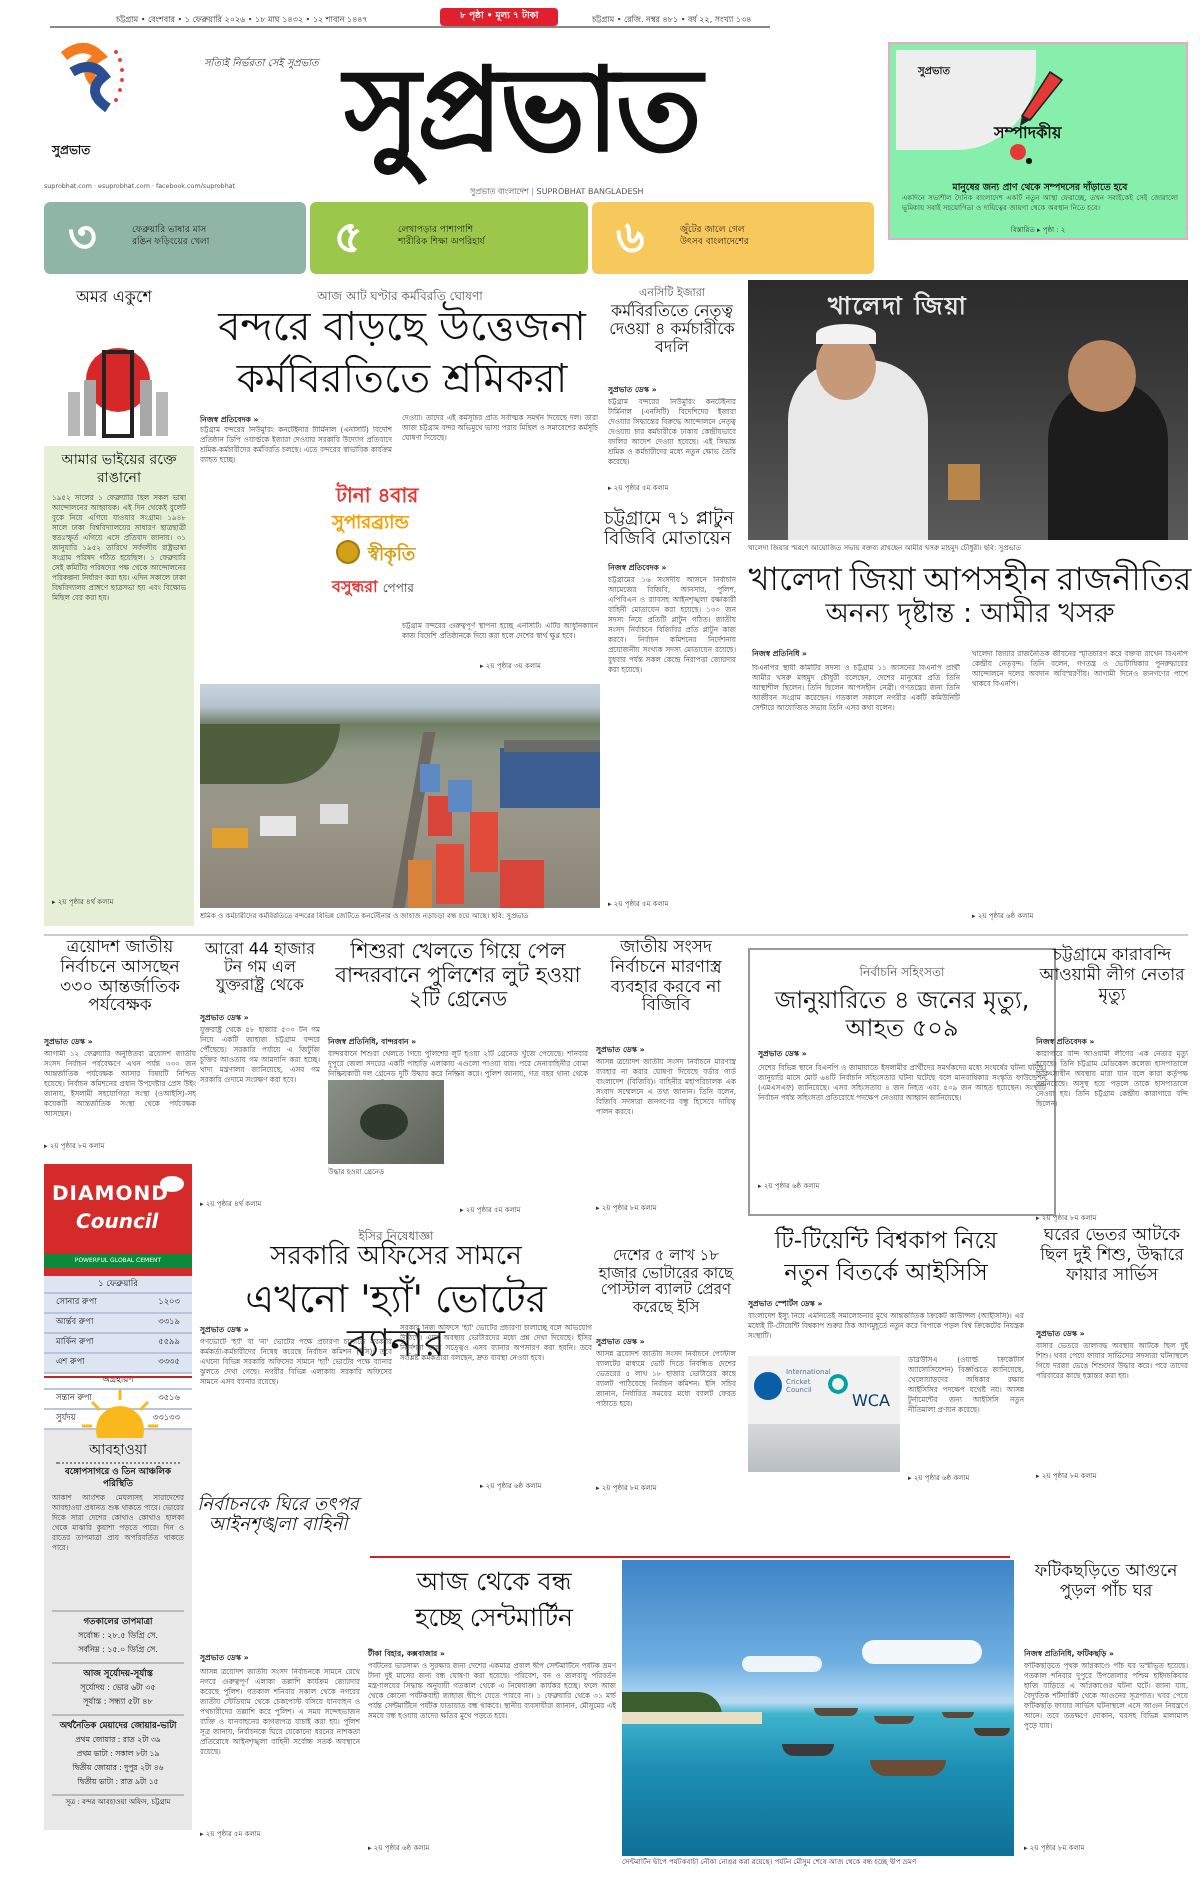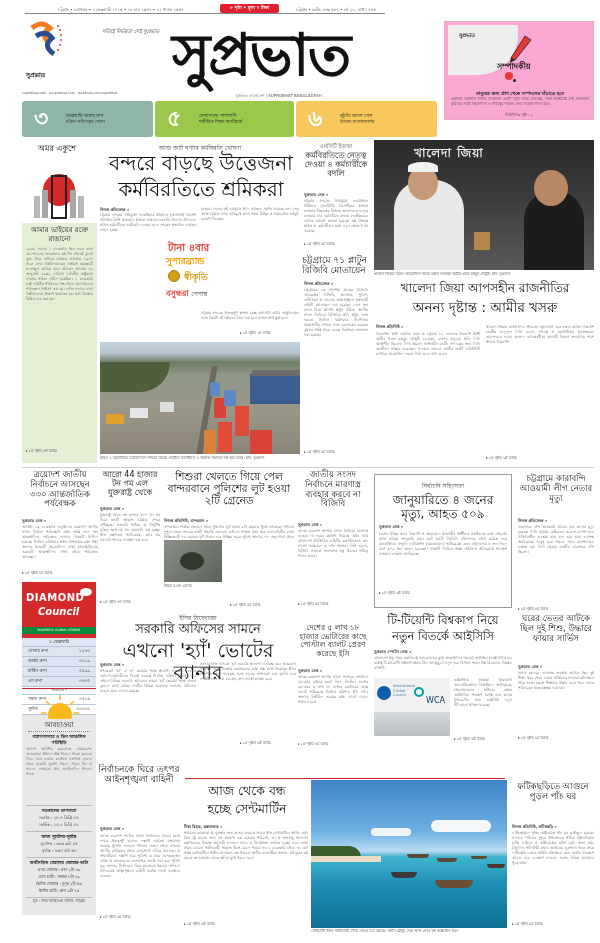--- a/index.html
+++ b/index.html
@@ -51,21 +51,21 @@
 
 <div class="abs tagline" style="left:102px;top:28px;font-style:italic;">সত্যিই নির্ভরতা সেই সুপ্রভাত</div>
 
 <div class="abs masthead" style="left:172px;top:26px;">সুপ্রভাত</div>
 <div class="abs sub-tag" style="left:235px;top:93px;">
   <span>সুপ্রভাত বাংলাদেশ</span>
   <span style="color:#5ba4d4;"> | </span>
   <span>SUPROBHAT BANGLADESH</span>
 </div>
 
-<div class="abs" style="left:444px;top:21px;width:150px;height:99px;border:1px solid #e9a9c3;background:#f9a8d4;">
+<div class="abs" style="left:444px;top:21px;width:150px;height:99px;border:1px solid #e9a9c3;background:#86efac;">
   <div style="position:absolute;left:3px;top:3px;width:70px;height:50px;background:#eeeeee;border-radius:0 0 40px 0;"></div>
   <div style="position:absolute;left:14px;top:10px;font-size:5px;font-weight:bold;">সুপ্রভাত</div>
   <svg style="position:absolute;left:60px;top:12px;" width="30" height="30" viewBox="0 0 30 30">
     <polygon points="20,2 26,6 10,26 6,24" fill="#e53935" stroke="#222" stroke-width="0.8"></polygon>
     <polygon points="6,24 10,26 5,29" fill="#222"></polygon>
   </svg>
   <div style="position:absolute;left:52px;top:38px;font-size:8px;font-weight:bold;">সম্পাদকীয়</div>
   <div style="position:absolute;left:60px;top:50px;width:8px;height:8px;border-radius:50%;background:#e53935;"></div>
   <div style="position:absolute;left:68px;top:57px;width:3px;height:3px;border-radius:50%;background:#111;"></div>
   <div style="position:absolute;left:6px;top:68px;width:138px;font-size:4.6px;font-weight:bold;text-align:center;">মানুষের জন্য প্রাণ থেকে সম্পদসের দাঁড়াতে হবে</div>
@@ -166,21 +166,21 @@
 <div class="abs img" style="left:374px;top:140px;width:220px;height:130px;background:linear-gradient(180deg,#2b2b2b 0%,#3a3a3a 40%,#5a5a5a 100%);">
   <div style="position:absolute;left:40px;top:4px;font-size:12px;color:#e9e9e9;font-weight:bold;letter-spacing:1px;">খালেদা জিয়া</div>
   <div style="position:absolute;left:20px;top:40px;width:70px;height:90px;background:#e8e8e8;border-radius:30px 30px 0 0;"></div>
   <div style="position:absolute;left:34px;top:26px;width:30px;height:34px;background:#c69a78;border-radius:50%;"></div>
   <div style="position:absolute;left:34px;top:22px;width:30px;height:10px;background:#f2f2f2;border-radius:50% 50% 0 0;"></div>
   <div style="position:absolute;left:150px;top:50px;width:60px;height:80px;background:#1c1c1c;border-radius:30px 30px 0 0;"></div>
   <div style="position:absolute;left:160px;top:30px;width:34px;height:36px;background:#b88764;border-radius:50%;"></div>
   <div style="position:absolute;left:100px;top:92px;width:16px;height:18px;background:#b8864a;"></div>
 </div>
 <div class="abs cap" style="left:374px;top:272px;width:220px;height:8px;overflow:hidden;">খালেদা জিয়ার স্মরণে আয়োজিত সভায় বক্তব্য রাখছেন আমীর খসরু মাহমুদ চৌধুরী। ছবি: সুপ্রভাত</div>
-<div class="abs hl" style="left:374px;top:282px;width:222px;font-size:12px;">খালেদা জিয়া আপসহীন রাজনীতির</div>
+<div class="abs hl" style="left:374px;top:282px;width:222px;font-size:16px;font-family:Liberation Serif, serif;">খালেদা জিয়া আপসহীন রাজনীতির</div>
 <div class="abs hl" style="left:374px;top:300px;width:222px;font-size:13.5px;">অনন্য দৃষ্টান্ত : আমীর খসরু</div>
 <div class="abs byline" style="left:376px;top:324px;">নিজস্ব প্রতিনিধি »</div>
 <div class="abs bodytext" style="left:376px;top:332px;width:104px;height:122px;">বিএনপির স্থায়ী কমিটির সদস্য ও চট্টগ্রাম ১১ আসনের বিএনপি প্রার্থী আমীর খসরু মাহমুদ চৌধুরী বলেছেন, দেশের মানুষের প্রতি তিনি আস্থাশীল ছিলেন। তিনি ছিলেন আপসহীন নেত্রী। গণতন্ত্রের জন্য তিনি আজীবন সংগ্রাম করেছেন। গতকাল সকালে নগরীর একটি কমিউনিটি সেন্টারে আয়োজিত সভায় তিনি এসব কথা বলেন।</div>
 <div class="abs bodytext" style="left:486px;top:325px;width:108px;height:128px;">খালেদা জিয়ার রাজনৈতিক জীবনের স্মৃতিচারণ করে বক্তব্য রাখেন বিএনপি কেন্দ্রীয় নেতৃবৃন্দ। তিনি বলেন, গণতন্ত্র ও ভোটাধিকার পুনরুদ্ধারের আন্দোলনে দলের অবদান অবিস্মরণীয়। আগামী দিনেও জনগণের পাশে থাকবে বিএনপি।</div>
 <div class="abs jump" style="left:486px;top:456px;">▸ ২য় পৃষ্ঠার ৬ষ্ঠ কলাম</div>
 
 <div class="abs rule" style="left:22px;top:467px;width:572px;background:#ccc;"></div>
 
 <div class="abs hl" style="left:22px;top:470px;width:76px;font-size:8.5px;">ত্রয়োদশ জাতীয় নির্বাচনে আসছেন ৩৩০ আন্তর্জাতিক পর্যবেক্ষক</div>
 <div class="abs byline" style="left:22px;top:518px;">সুপ্রভাত ডেস্ক »</div>
@@ -269,21 +269,21 @@
   <div style="position:absolute;left:16px;top:12px;width:24px;height:18px;border-radius:50%;background:#2f3a2d;"></div>
 </div>
 <div class="abs cap" style="left:164px;top:584px;width:130px;">উদ্ধার হওয়া গ্রেনেড</div>
 <div class="abs jump" style="left:230px;top:603px;">▸ ২য় পৃষ্ঠার ৫ম কলাম</div>
 
 <div class="abs hl" style="left:298px;top:470px;width:70px;font-size:8.5px;">জাতীয় সংসদ নির্বাচনে মারণাস্ত্র ব্যবহার করবে না বিজিবি</div>
 <div class="abs byline" style="left:298px;top:522px;">সুপ্রভাত ডেস্ক »</div>
 <div class="abs bodytext" style="left:298px;top:529px;width:70px;height:72px;">আসন্ন ত্রয়োদশ জাতীয় সংসদ নির্বাচনে মারণাস্ত্র ব্যবহার না করার ঘোষণা দিয়েছে বর্ডার গার্ড বাংলাদেশ (বিজিবি)। বাহিনীর মহাপরিচালক এক সংবাদ সম্মেলনে এ তথ্য জানান। তিনি বলেন, বিজিবি সদস্যরা জনগণের বন্ধু হিসেবে দায়িত্ব পালন করবে।</div>
 <div class="abs jump" style="left:298px;top:602px;">▸ ২য় পৃষ্ঠার ৮ম কলাম</div>
 
-<div class="abs box" style="left:374px;top:474px;width:138px;height:134px;">
+<div class="abs box" style="left:374px;top:474px;width:154px;height:134px;">
   <div class="kicker" style="font-size:6px;padding-top:6px;">নির্বাচনি সহিংসতা</div>
   <div class="hl" style="font-size:12px;padding:2px 6px;">জানুয়ারিতে ৪ জনের মৃত্যু, আহত ৫০৯</div>
   <div class="byline" style="padding-left:4px;">সুপ্রভাত ডেস্ক »</div>
   <div class="bodytext" style="padding:1px 4px;height:60px;">দেশের বিভিন্ন স্থানে বিএনপি ও জামায়াতে ইসলামীর প্রার্থীদের সমর্থকদের মধ্যে সংঘর্ষের ঘটনা ঘটছে। জানুয়ারি মাসে মোট ৬৪টি নির্বাচনি সহিংসতার ঘটনা ঘটেছে বলে মানবাধিকার সংস্কৃতি ফাউন্ডেশন (এমএসএফ) জানিয়েছে। এসব সহিংসতায় ৪ জন নিহত এবং ৫০৯ জন আহত হয়েছেন। সংস্থাটি নির্বাচন পর্যন্ত সহিংসতা প্রতিরোধে পদক্ষেপ নেওয়ার আহ্বান জানিয়েছে।</div>
   <div class="jump" style="padding-left:4px;">▸ ২য় পৃষ্ঠার ৬ষ্ঠ কলাম</div>
 </div>
 
 <div class="abs hl" style="left:516px;top:474px;width:80px;font-size:8.5px;">চট্টগ্রামে কারাবন্দি আওয়ামী লীগ নেতার মৃত্যু</div>
 <div class="abs byline" style="left:518px;top:518px;">নিজস্ব প্রতিবেদক »</div>
 <div class="abs bodytext" style="left:518px;top:525px;width:76px;height:80px;">কারাগারে বন্দি আওয়ামী লীগের এক নেতার মৃত্যু হয়েছে। তিনি চট্টগ্রাম মেডিকেল কলেজ হাসপাতালে চিকিৎসাধীন অবস্থায় মারা যান বলে কারা কর্তৃপক্ষ জানিয়েছে। অসুস্থ হয়ে পড়লে তাকে হাসপাতালে নেওয়া হয়। তিনি চট্টগ্রাম কেন্দ্রীয় কারাগারে বন্দি ছিলেন।</div>
@@ -318,21 +318,21 @@
   <div style="position:absolute;left:0;bottom:0;width:100%;height:24px;background:linear-gradient(180deg,#d6d9db,#b9bec2);"></div>
 </div>
 <div class="abs bodytext" style="left:454px;top:678px;width:58px;height:56px;">ডব্লিউসিএ (ওয়ার্ল্ড ক্রিকেটার্স অ্যাসোসিয়েশন) বিজ্ঞপ্তিতে জানিয়েছে, খেলোয়াড়দের অধিকার রক্ষায় আইসিসির পদক্ষেপ যথেষ্ট নয়। আসন্ন টুর্নামেন্টের জন্য আইসিসি নতুন নীতিমালা প্রণয়ন করেছে।</div>
 <div class="abs jump" style="left:454px;top:737px;">▸ ২য় পৃষ্ঠার ৬ষ্ঠ কলাম</div>
 
 <div class="abs hl" style="left:516px;top:614px;width:80px;font-size:8.5px;">ঘরের ভেতর আটকে ছিল দুই শিশু, উদ্ধারে ফায়ার সার্ভিস</div>
 <div class="abs byline" style="left:518px;top:664px;">সুপ্রভাত ডেস্ক »</div>
 <div class="abs bodytext" style="left:518px;top:671px;width:76px;height:62px;">বাসার ভেতরে তালাবদ্ধ অবস্থায় আটকে ছিল দুই শিশু। খবর পেয়ে ফায়ার সার্ভিসের সদস্যরা ঘটনাস্থলে গিয়ে দরজা ভেঙে শিশুদের উদ্ধার করে। পরে তাদের পরিবারের কাছে হস্তান্তর করা হয়।</div>
 <div class="abs jump" style="left:518px;top:736px;">▸ ২য় পৃষ্ঠার ৮ম কলাম</div>
 
-<div class="abs hl" style="left:98px;top:764px;width:82px;font-size:9px;">নির্বাচনকে ঘিরে তৎপর আইনশৃঙ্খলা বাহিনী</div>
+<div class="abs hl" style="left:98px;top:748px;width:82px;font-size:9px;font-style:italic;">নির্বাচনকে ঘিরে তৎপর আইনশৃঙ্খলা বাহিনী</div>
 <div class="abs byline" style="left:100px;top:826px;">সুপ্রভাত ডেস্ক »</div>
 <div class="abs bodytext" style="left:100px;top:834px;width:80px;height:80px;">আসন্ন ত্রয়োদশ জাতীয় সংসদ নির্বাচনকে সামনে রেখে নগরে গুরুত্বপূর্ণ এলাকা তল্লাশি কার্যক্রম জোরদার করেছে পুলিশ। গতকাল শনিবার সকাল থেকে নগরের জাতীয় স্টেডিয়াম থেকে চেকপোস্ট বসিয়ে যানবাহন ও পথচারীদের তল্লাশি করে পুলিশ। এ সময় সন্দেহভাজন ব্যক্তি ও যানবাহনের কাগজপত্র যাচাই করা হয়। পুলিশ সূত্র জানায়, নির্বাচনকে ঘিরে যেকোনো ধরনের নাশকতা প্রতিরোধে আইনশৃঙ্খলা বাহিনী সর্বোচ্চ সতর্ক অবস্থানে রয়েছে।</div>
 <div class="abs jump" style="left:100px;top:915px;">▸ ২য় পৃষ্ঠার ৫ম কলাম</div>
 
 <div class="abs divider-red" style="left:185px;top:778px;width:320px;"></div>
 <div class="abs hl" style="left:184px;top:784px;width:126px;font-size:12.5px;">আজ থেকে বন্ধ</div>
 <div class="abs hl" style="left:184px;top:802px;width:126px;font-size:12.5px;">হচ্ছে সেন্টমার্টিন</div>
 <div class="abs byline" style="left:184px;top:824px;">টীকা বিহার, কক্সবাজার »</div>
 <div class="abs bodytext" style="left:184px;top:831px;width:124px;height:90px;">পর্যটনের ভারসাম্য ও সুরক্ষার জন্য দেশের একমাত্র প্রবাল দ্বীপ সেন্টমার্টিনে পর্যটক ভ্রমণ টানা দুই মাসের জন্য বন্ধ ঘোষণা করা হয়েছে। পরিবেশ, বন ও জলবায়ু পরিবর্তন মন্ত্রণালয়ের সিদ্ধান্ত অনুযায়ী গতকাল থেকে এ নিষেধাজ্ঞা কার্যকর হচ্ছে। ফলে আজ থেকে কোনো পর্যটকবাহী জাহাজ দ্বীপে যেতে পারবে না। ১ ফেব্রুয়ারি থেকে ৩১ মার্চ পর্যন্ত সেন্টমার্টিনে পর্যটক যাতায়াত বন্ধ থাকবে। স্থানীয় ব্যবসায়ীরা জানান, মৌসুমের এই সময়ে বন্ধ হওয়ায় তাদের ক্ষতির মুখে পড়তে হবে।</div>
 <div class="abs jump" style="left:184px;top:922px;">▸ ২য় পৃষ্ঠার ৬ষ্ঠ কলাম</div>

